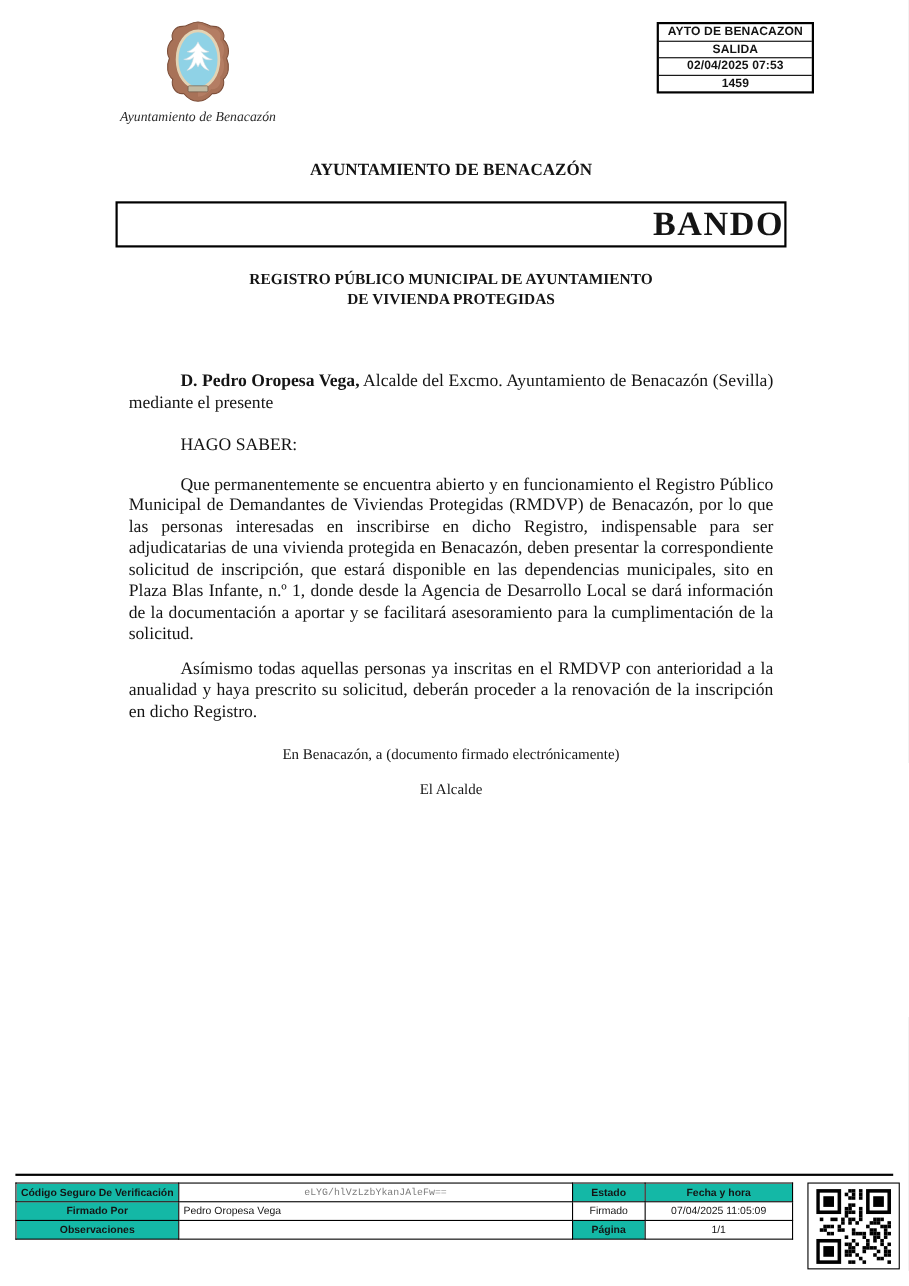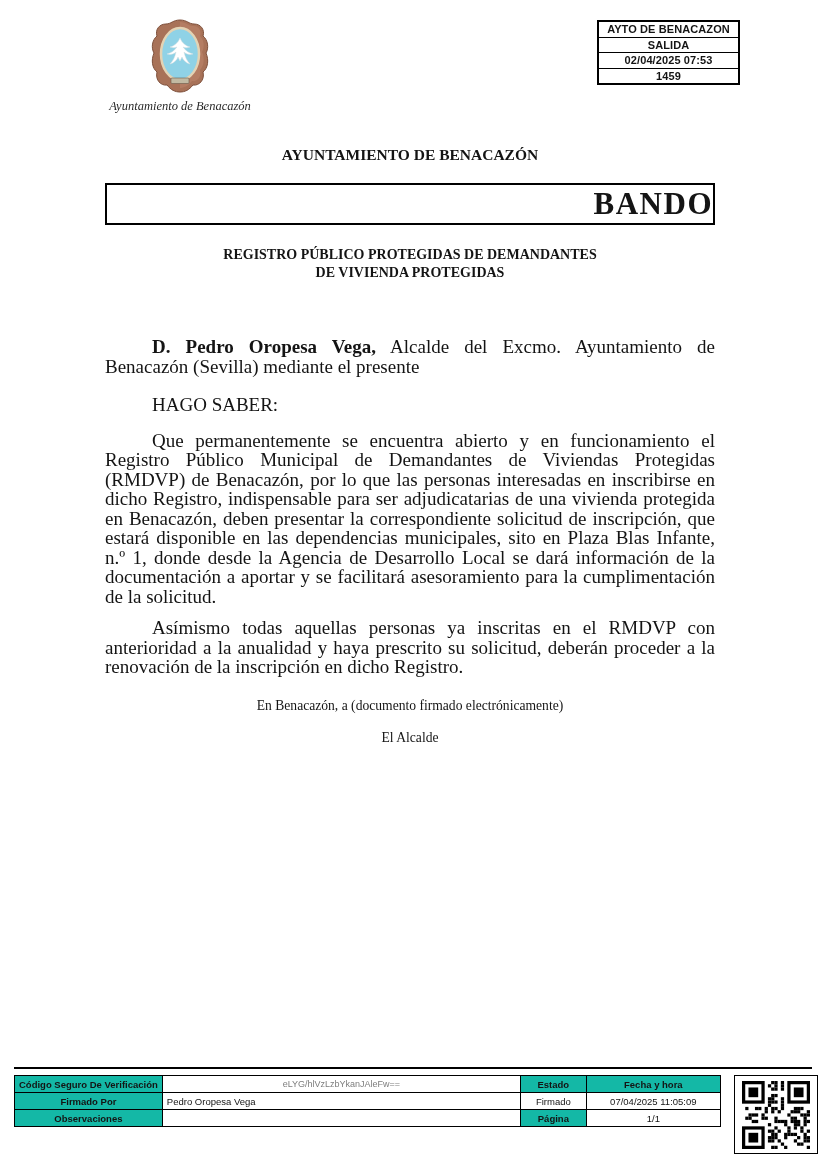--- a/index.html
+++ b/index.html
@@ -22,39 +22,39 @@
     text-align:center; font-weight:bold; font-size:11px; letter-spacing:0.1px; }
   .stamp div:last-child { border-bottom:none; }
 
   
   .content { padding:0 111px 0 105px; }
   .org-title { margin:146px 0 0 0; text-align:center; font-weight:bold; font-size:15.5px; }
   .bando-box { margin-top:19px; border:2px solid #000; height:38px;
     display:flex; align-items:center; justify-content:flex-end; }
   .bando-text { font-weight:bold; font-size:31px; letter-spacing:1.5px; }
   .subtitle { margin-top:21px; text-align:center; font-weight:bold; font-size:14px; line-height:17.5px; }
-  .body-par { font-size:19px; line-height:19.5px; text-align:justify; text-indent:47px; margin:0; }
+  .body-par { font-size:16px; line-height:19.5px; text-align:justify; text-indent:47px; margin:12px; }
   .intro { margin-top:56px; }
   .hago { margin-top:19px; text-align:left; }
   .p1 { margin-top:16px; }
   .p2 { margin-top:12px; }
   .center-line { font-size:13.6px; text-align:center; text-indent:0; margin:0; }
   .place { margin-top:21px; }
   .sig-title { margin-top:16px; }
   .sig-name { margin-top:0; }
 
   
   .footer-rule { position:absolute; left:14px; top:1067px; width:798px; height:2px; background:#000; }
   .vtable { position:absolute; left:14px; top:1075px; border-collapse:collapse;
     font-family:"Liberation Sans", sans-serif; table-layout:fixed; }
   .vtable td { border:1px solid #000; padding:0 4px; height:16px; font-size:9.5px;
     overflow:hidden; white-space:nowrap; }
   .vtable td.lbl { background:#14b8a6; font-weight:bold; text-align:center; }
   .vtable td.val-center { text-align:center; }
-  .vtable td.mono { font-family:Liberation Sans, sans-serif;
+  .vtable td.mono { font-family:Liberation Mono, monospace;
     color:#7d7d7d; text-align:center; font-size:9px; }
   .vtable td.url-cell { height:28px; vertical-align:top; padding-top:3px; }
   .col-lbl { width:145px; } .col-val { width:358px; } .col-est { width:66px; } .col-fec { width:134px; }
 
   .qr-box { position:absolute; left:734px; top:1075px; width:82px; height:77px;
     border:1px solid #000; display:flex; align-items:center; justify-content:center; background:#fff; }
 </style>
 </head>
 <body>
 
@@ -79,21 +79,21 @@
   </div>
 
   <div class="content">
     <div class="org-title">AYUNTAMIENTO DE BENACAZÓN</div>
 
     <div class="bando-box">
       <span class="bando-text">BANDO</span>
     </div>
 
     <div class="subtitle">
-      <div>REGISTRO PÚBLICO PROTEGIDAS DE DEMANDANTES</div>
+      <div>REGISTRO PÚBLICO MUNICIPAL DE AYUNTAMIENTO</div>
       <div>DE VIVIENDA PROTEGIDAS</div>
     </div>
 
     <p class="body-par intro"><strong>D. Pedro Oropesa Vega,</strong><span>  Alcalde del Excmo. Ayuntamiento de Benacazón (Sevilla) mediante el presente</span></p>
 
     <p class="body-par hago">HAGO SABER:</p>
 
     <p class="body-par p1">Que permanentemente se encuentra abierto y en funcionamiento el Registro Público Municipal de Demandantes de Viviendas Protegidas (RMDVP) de Benacazón, por lo que las personas interesadas en inscribirse en dicho Registro, indispensable para ser adjudicatarias de una vivienda protegida en Benacazón, deben presentar la correspondiente solicitud de inscripción, que estará disponible en las dependencias municipales, sito en Plaza Blas Infante, n.º 1, donde desde la Agencia de Desarrollo Local se dará información de la documentación a aportar y se facilitará asesoramiento para la cumplimentación de la solicitud.</p>
 
     <p class="body-par p2">Asímismo todas aquellas personas ya inscritas en el RMDVP con anterioridad a la anualidad y haya prescrito su solicitud, deberán proceder a la renovación de la inscripción en dicho Registro.</p>

